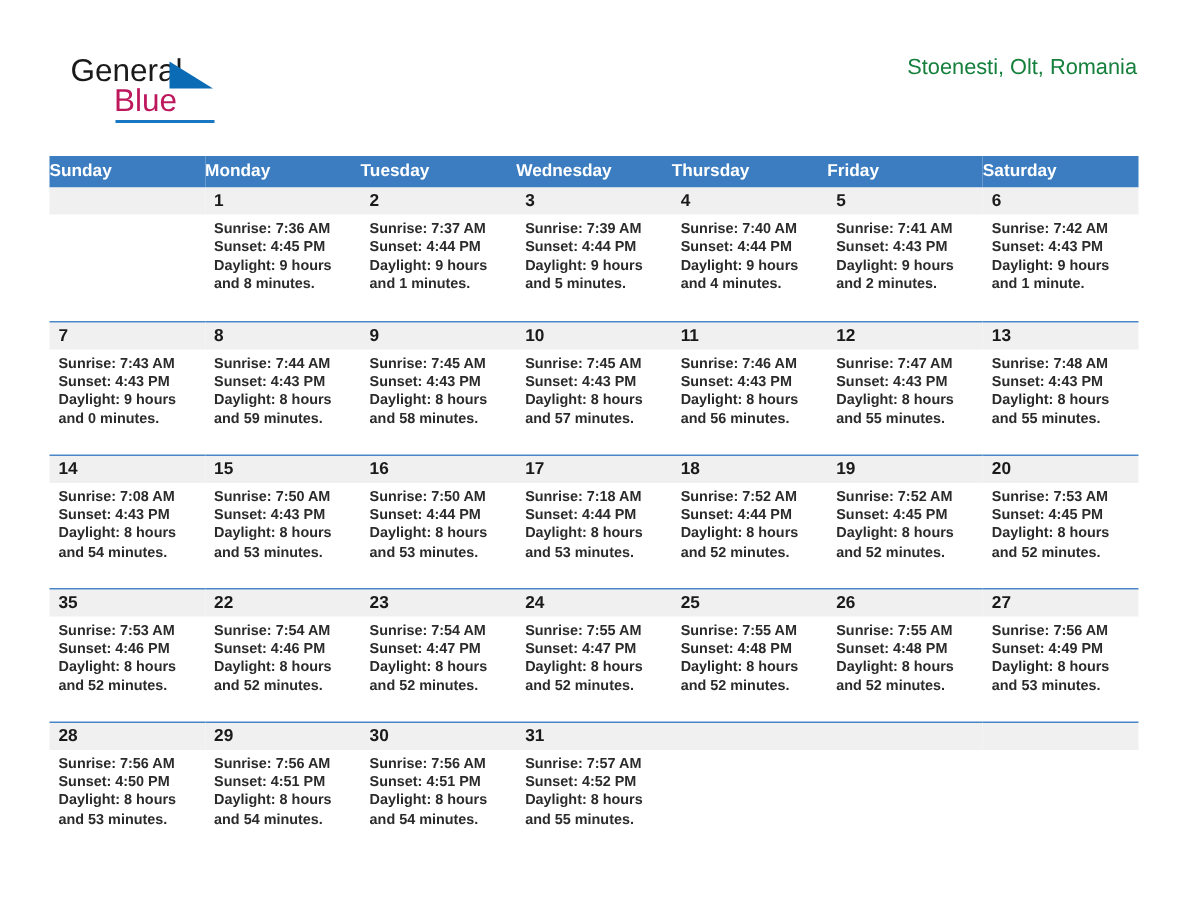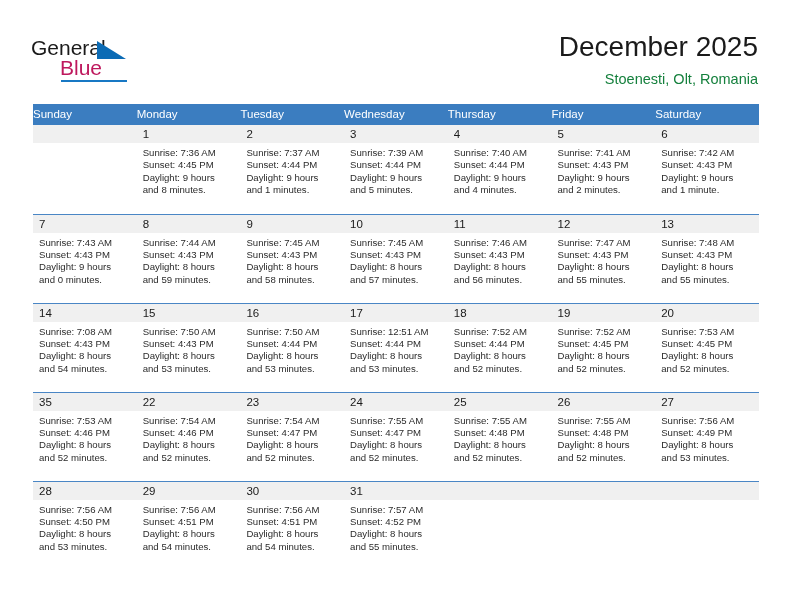--- a/index.html
+++ b/index.html
@@ -24,21 +24,21 @@
   
   .top {
     position: absolute;
     left: 0;
     top: 0;
     width: 792px;
     height: 104px;
   }
   .logo {
     position: absolute;
-    left: 31px;
+    left: 47px;
     top: 36px;
     width: 130px;
     height: 48px;
   }
   .logo-general {
     position: absolute;
     left: 0;
     top: 0;
     font-size: 21px;
     letter-spacing: 0px;
@@ -96,20 +96,21 @@
     position: absolute;
     left: 33px;
     top: 104px;
     width: 726px;
     border-collapse: collapse;
     table-layout: fixed;
   }
   .calendar th, .calendar td {
     padding: 0;
     margin: 0;
+    font-weight: bold;
   }
   thead th {
     background: #3b7dc0;
     color: #ffffff;
     font-size: 11.5px;
     font-weight: normal;
     text-align: left;
     height: 21px;
     line-height: 21px;
     padding-left: 6px;
@@ -160,21 +161,20 @@
   <div class="top">
 
     <div class="logo">
       <span class="logo-general">General</span>
       <span class="logo-tri"></span>
       <span class="logo-rule"></span>
       <span class="logo-blue">Blue</span>
     </div>
 
     <div class="title-block">
-      <div class="cal-title">December 2025</div>
       <div class="cal-subtitle">Stoenesti, Olt, Romania</div>
     </div>
 
   </div>
 
   <table class="calendar">
     <thead>
       <tr id="weekday-row">
           <th>Sunday</th>
           <th>Monday</th>
@@ -369,21 +369,21 @@
                 <div>Sunset: 4:44 PM</div>
                 <div>Daylight: 8 hours</div>
                 <div>and 53 minutes.</div>
               </div>
             </div>
           </td>
           <td>
             <div class="cell-inner">
               <div class="daynum">17</div>
               <div class="info">
-                <div>Sunrise: 12:51 AM</div>
+                <div>Sunrise: 7:18 AM</div>
                 <div>Sunset: 4:44 PM</div>
                 <div>Daylight: 8 hours</div>
                 <div>and 53 minutes.</div>
               </div>
             </div>
           </td>
           <td>
             <div class="cell-inner">
               <div class="daynum">18</div>
               <div class="info">

